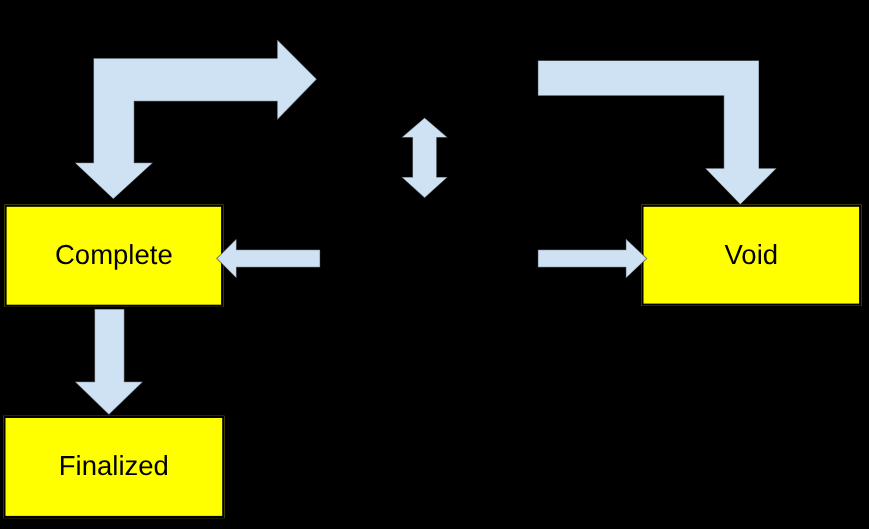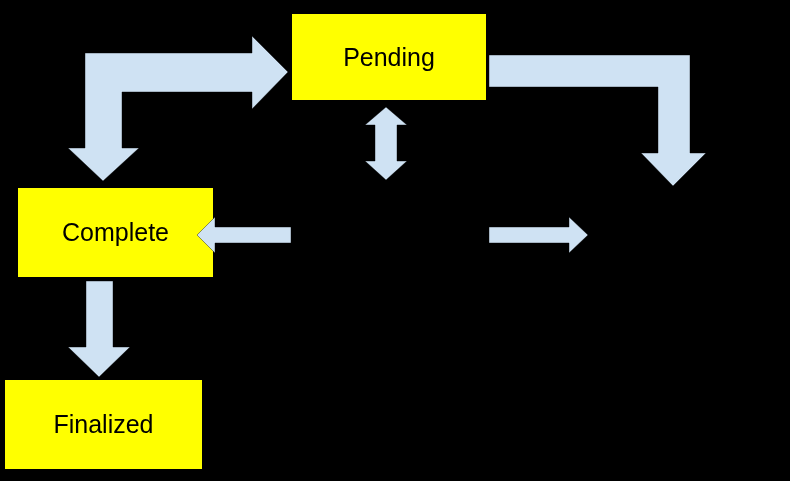--- a/index.html
+++ b/index.html
@@ -40,39 +40,39 @@
     align-items: center;
     justify-content: center;
   }
   .node .label {
     color: var(--text, #000000);
     font-size: 25px;
     line-height: 1;
     white-space: nowrap;
   }
   .node-pending   { left: 290px; top: 12px;  width: 198px; height: 90px; }
-  .node-complete  { left: 16px;   top: 186px; width: 199px; height: 93px; }
+  .node-complete  { left: 4px;   top: 186px; width: 199px; height: 93px; }
   .node-hold      { left: 290px; top: 186px; width: 198px; height: 93px; }
   .node-void      { left: 583px; top: 186px; width: 200px; height: 92px; }
   .node-finalized { left: 3px;   top: 378px; width: 201px; height: 93px; }
 </style>
 </head>
 <body>
 
 <div class="canvas" style="--background: #000000; --node_fill: #ffff00; --node_border: #000000; --arrow_fill: #cfe2f3; --text: #000000;">
 
-  <div class="node node-pending">
-    <span class="label">Pending</span>
-  </div>
 
   <div class="node node-complete">
     <span class="label">Complete</span>
   </div>
 
 
+  <div class="node node-void">
+    <span class="label">Void</span>
+  </div>
 
   <div class="node node-finalized">
     <span class="label">Finalized</span>
   </div>
 
   <svg class="arrow-layer" viewBox="0 0 790 481" xmlns="http://www.w3.org/2000/svg">
 
     <polygon class="arrow" points="85,53 252,53 252,36 288,72 252,109 252,92 122,92 122,148 139,148 103,181 68,148 85,148"></polygon>
 
     <polygon class="arrow" points="489,55 690,55 690,153 706,153 673,186 641,153 658,153 658,87 489,87"></polygon>

